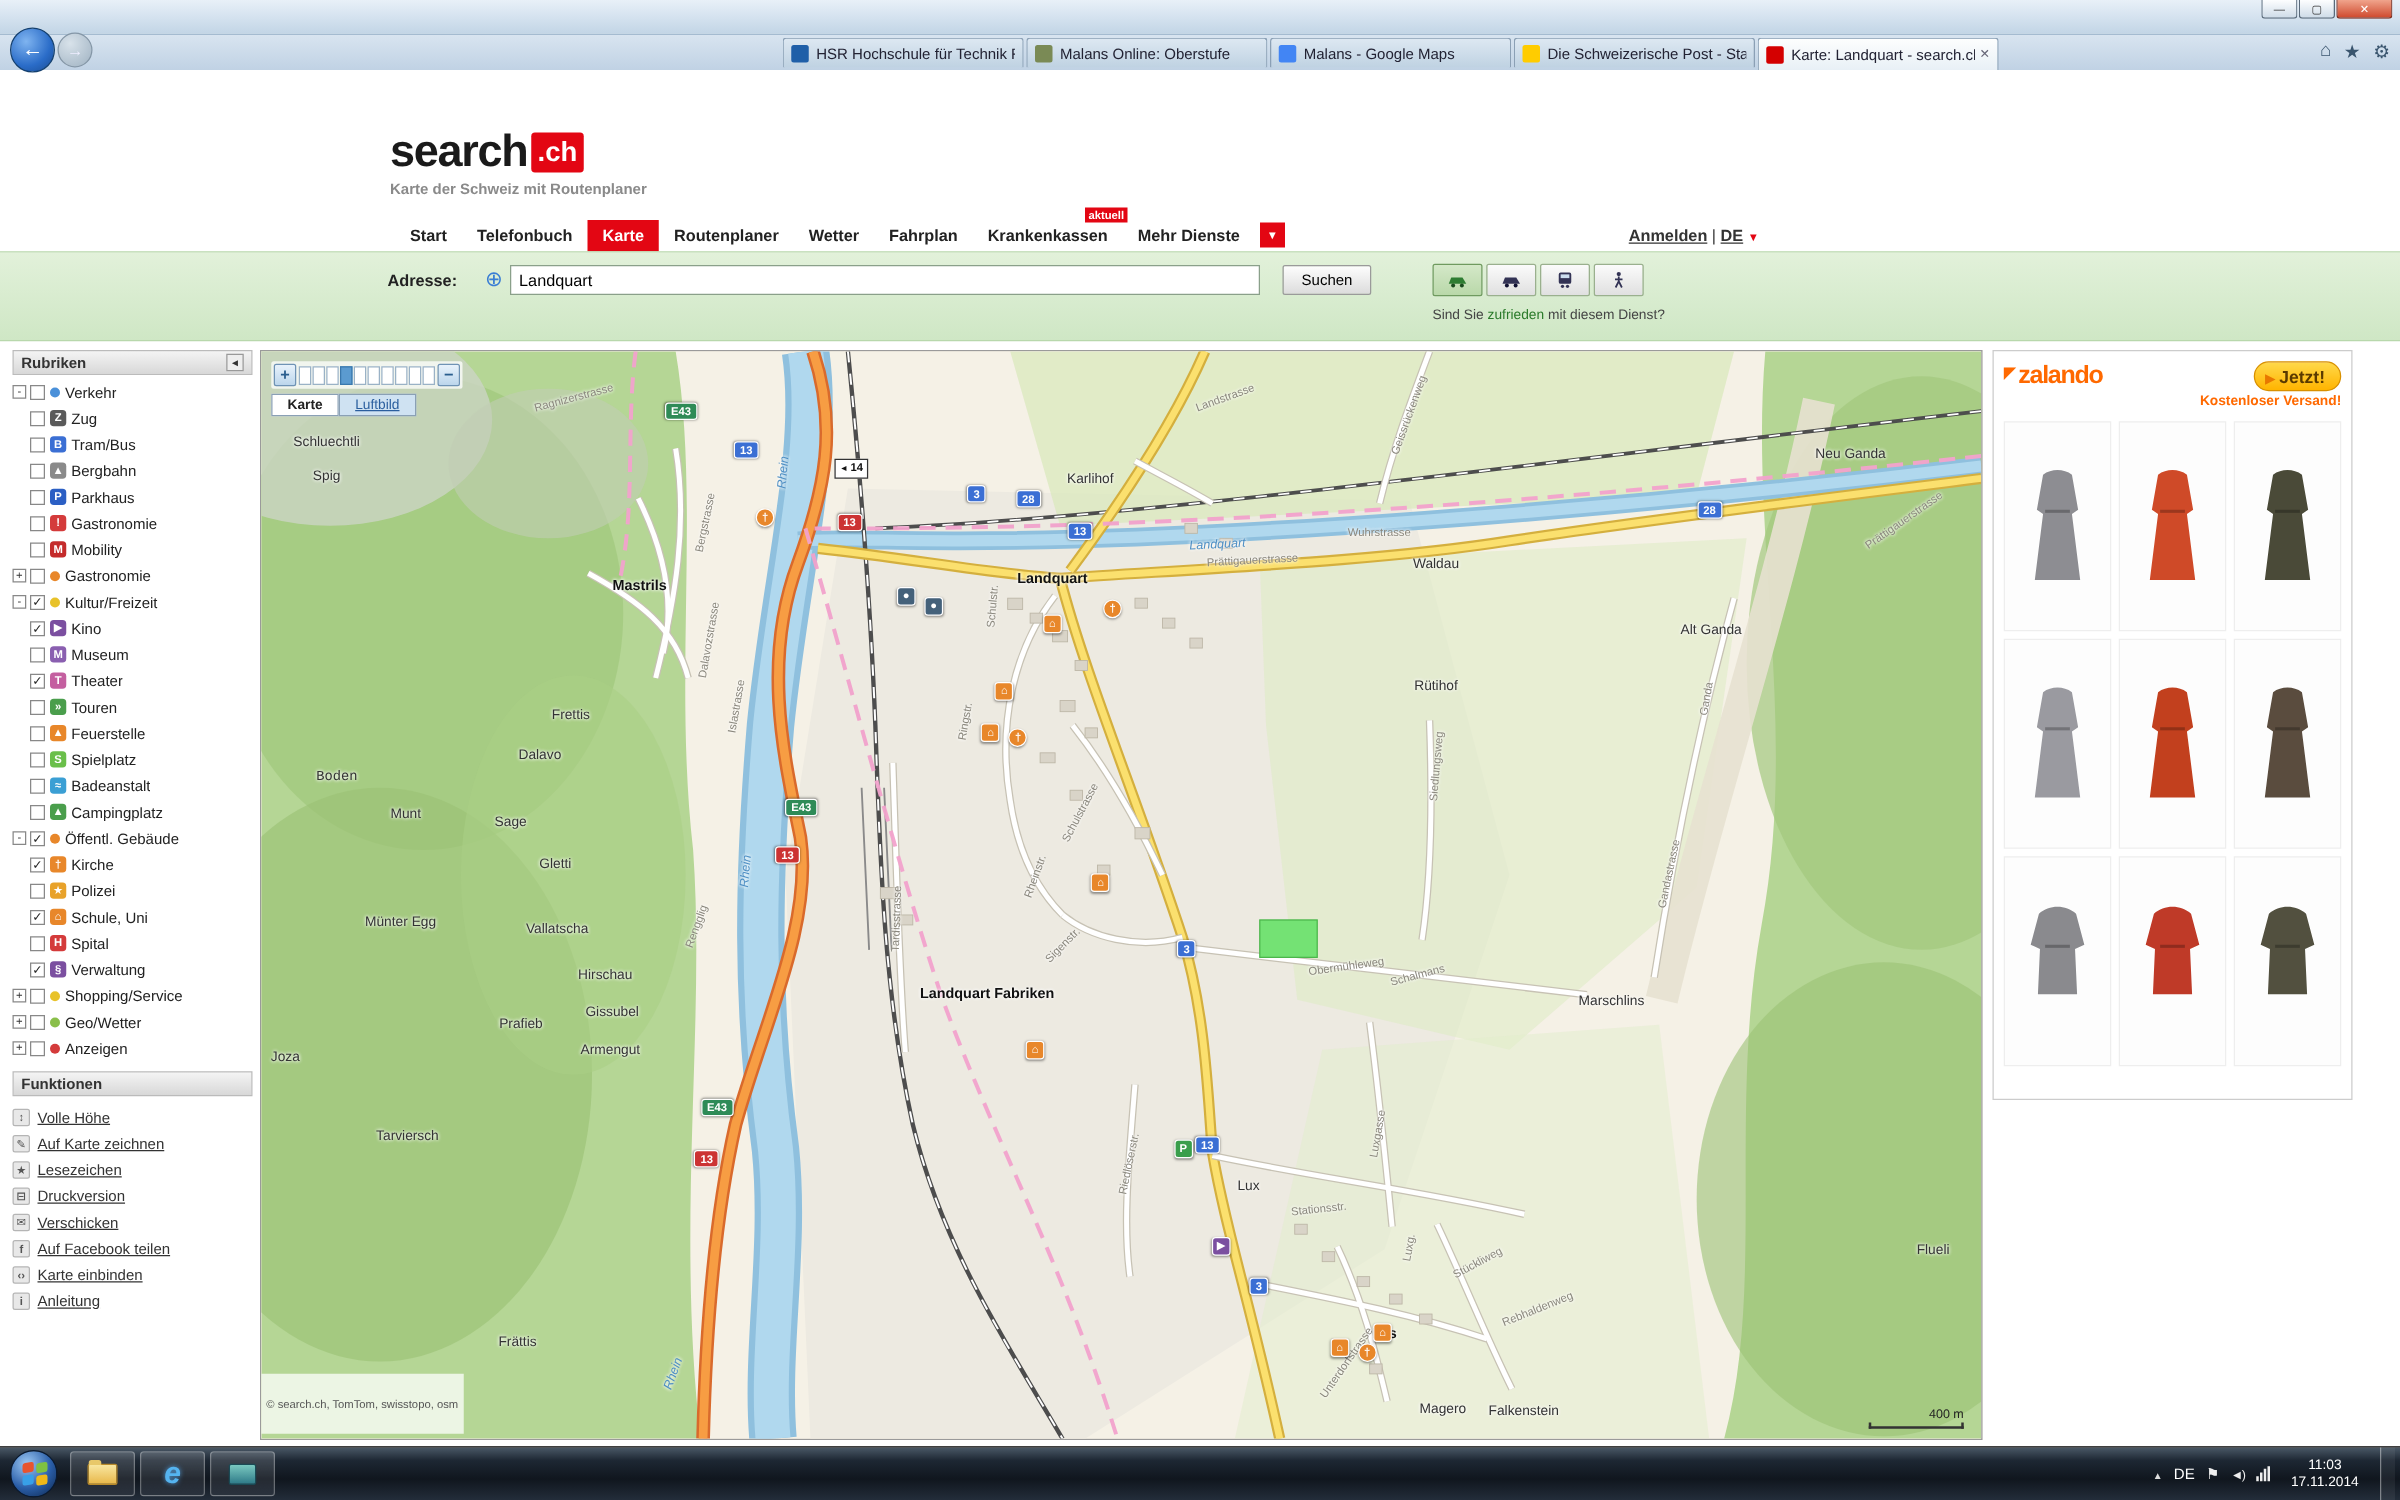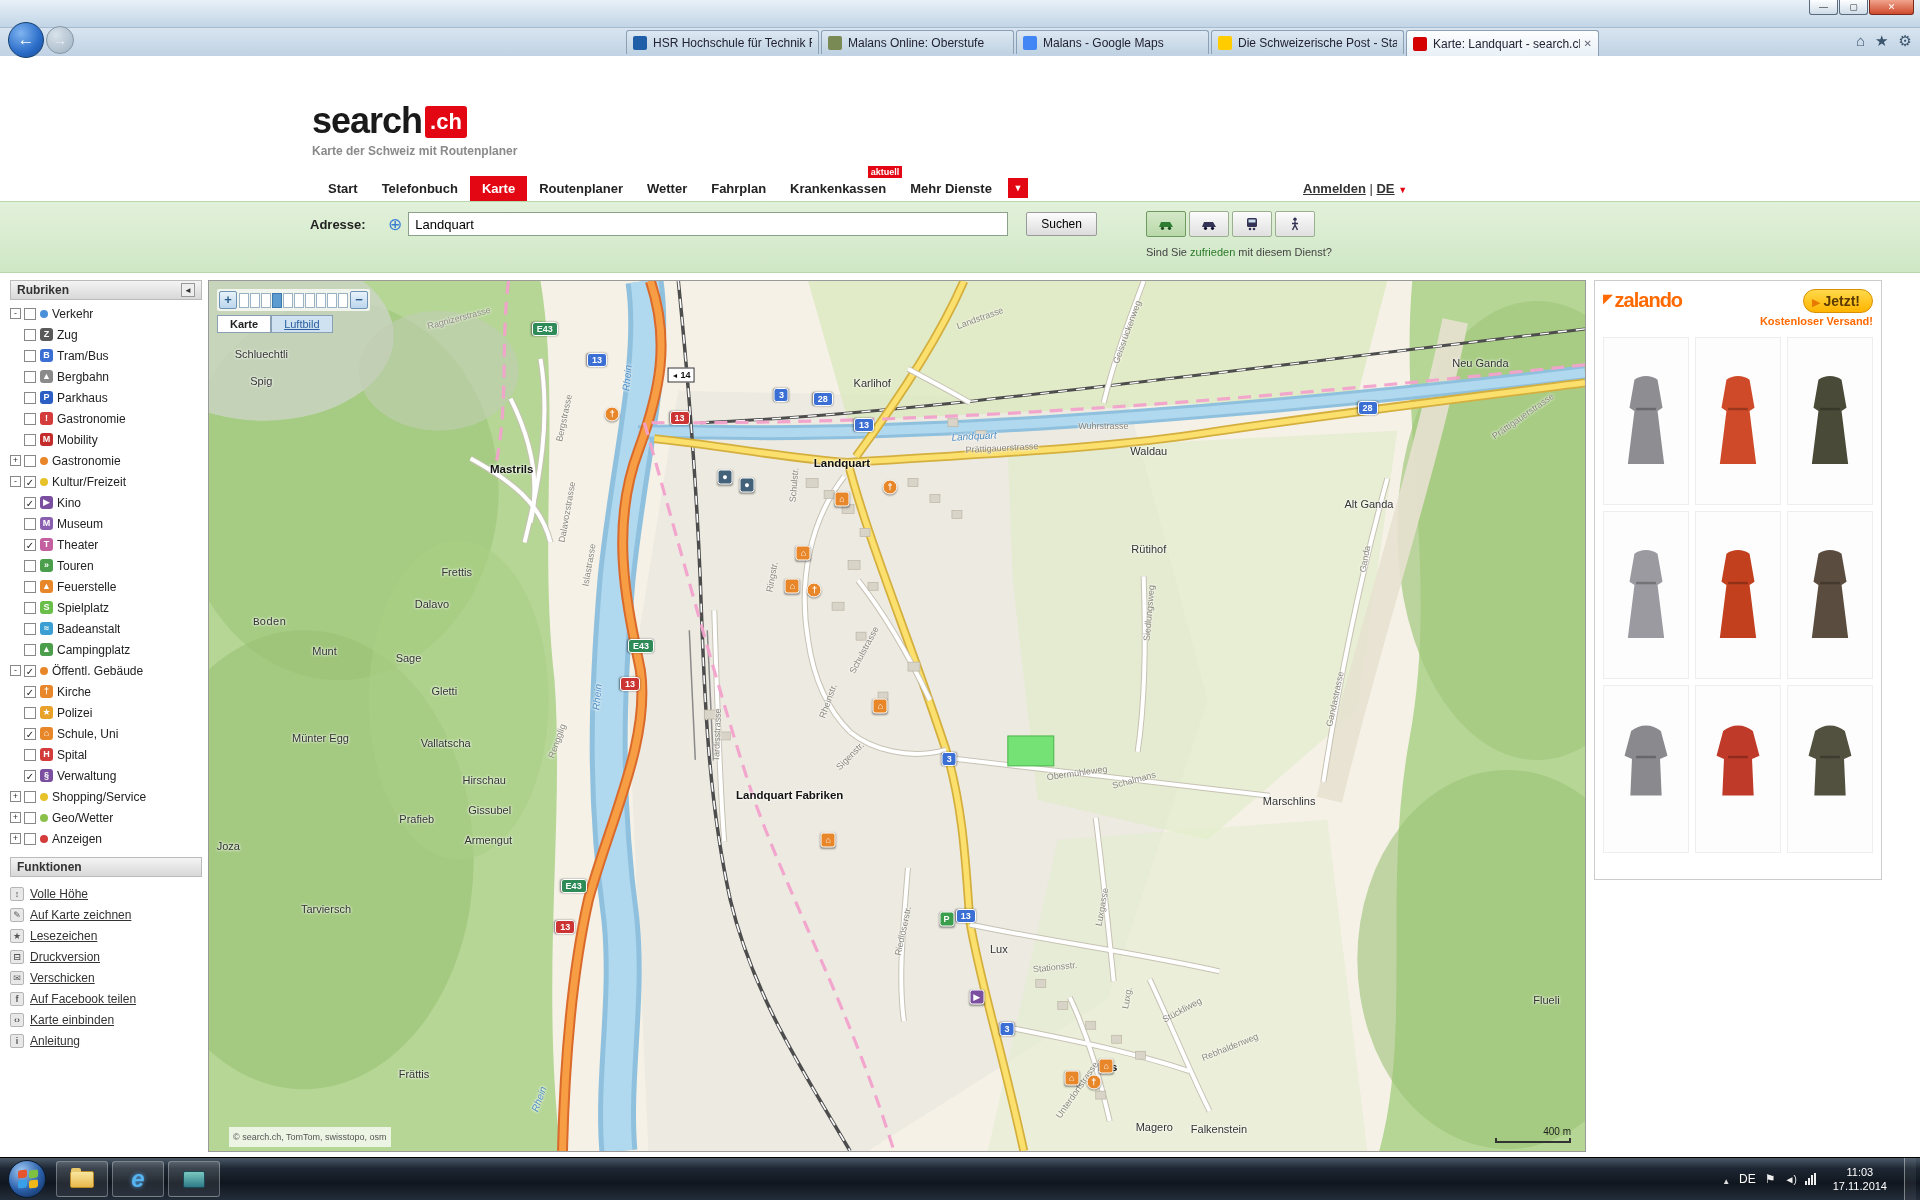--- a/index.html
+++ b/index.html
@@ -108,21 +108,21 @@
 .zbtn{width:18px;height:18px;background:linear-gradient(#e8f2fb,#bcd6ec);border:1px solid #6f93b5;color:#2a5e8e;font-size:13px;line-height:15px;text-align:center;font-weight:bold;cursor:pointer;border-radius:2px}
 .zsq{width:10px;height:15px;background:#fff;border:1px solid #9ab2c6;cursor:pointer}
 .zsq.on{background:#5b9bd0;border-color:#3a78ad}
 .viewtabs{position:absolute;left:8px;top:34px;display:flex}
 .vtab{font-size:11px;padding:2px 12px;border:1px solid #8aa0b5;cursor:pointer}
 .vtab.active{background:#fff;font-weight:bold;color:#222}
 .vtab.alt{background:#cfe2f2;color:#2a5e9e;text-decoration:underline}
 .scalewrap{position:absolute;right:14px;bottom:8px;text-align:right}
 .scaletxt{font-size:10px;color:#222;margin-bottom:1px}
 .scalebar{width:76px;height:5px;border:2px solid #333;border-top:none}
-.copyright{position:absolute;left:20px;bottom:4px;font-size:9px;color:#555;background:rgba(255,255,255,.75);padding:5px 4px}
+.copyright{position:absolute;left:0;bottom:4px;font-size:9px;color:#555;background:rgba(255,255,255,.75);padding:19px 4px}
 
 
 .adpanel{position:absolute;left:1594px;top:200px;width:288px;height:600px;border:1px solid #ccc;background:#fff;padding:8px}
 .ad-head{display:flex;align-items:flex-start}
 .zal{font-size:20px;font-weight:bold;color:#ff6900;letter-spacing:-1px;cursor:pointer}
 .zal::before{content:"◤ ";font-size:13px;vertical-align:4px}
 .jetzt{margin-left:auto;background:linear-gradient(#ffd94a,#ffb400);border:1px solid #d89000;border-radius:12px;padding:3px 12px 3px 8px;font-size:14px;font-weight:bold;color:#5a3a00;cursor:pointer}
 .jetzt::before{content:"▶ ";color:#e87800;font-size:11px}
 .versand{text-align:right;font-size:11px;font-weight:bold;color:#ff6900;margin-top:2px}
 .grid{display:grid;grid-template-columns:repeat(3,1fr);gap:6px;margin-top:10px}

